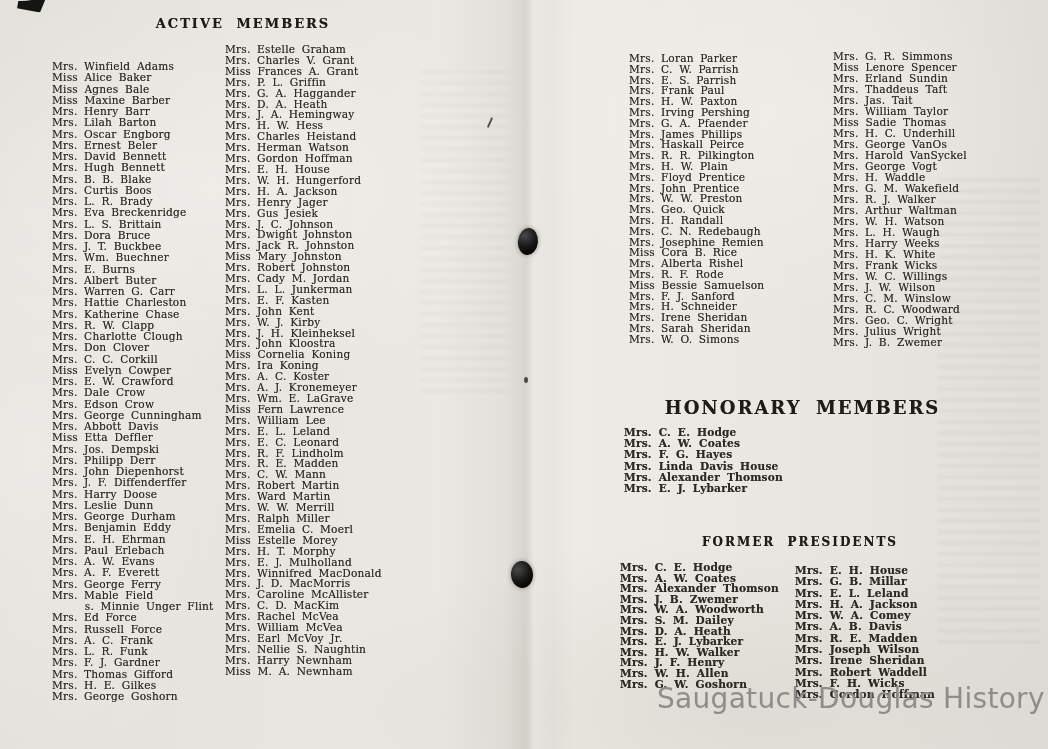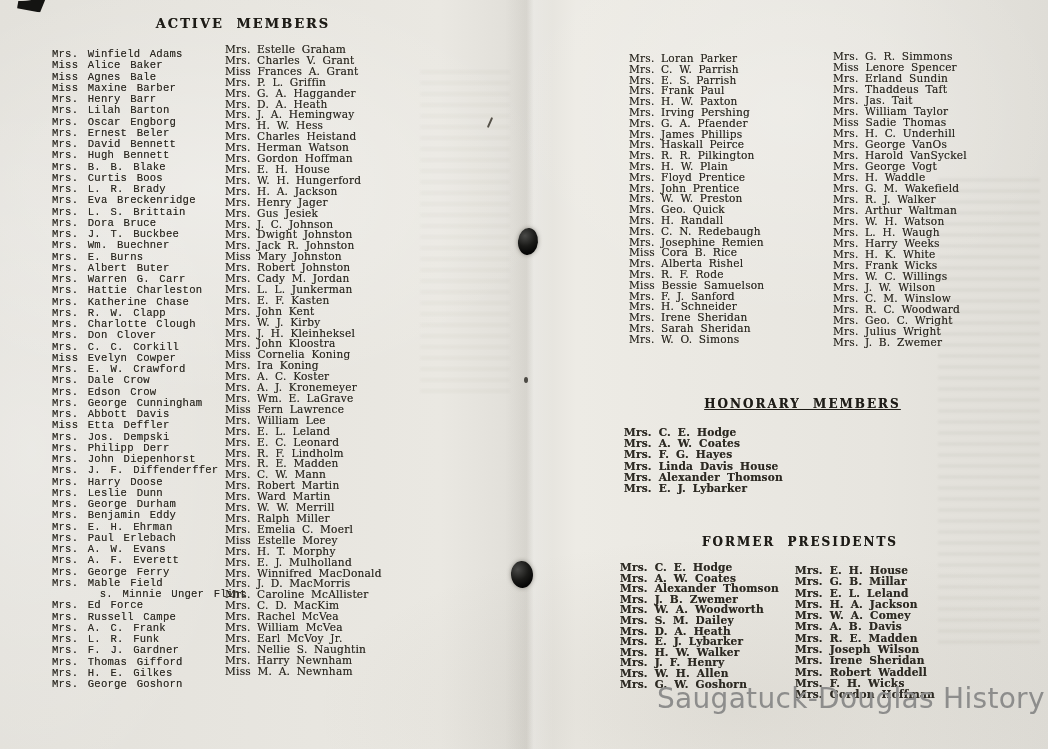--- a/index.html
+++ b/index.html
@@ -47,31 +47,31 @@
   .ghost-right{left:938px;top:178px;width:102px;height:470px;}
   .ghost-mid{left:420px;top:70px;width:90px;height:330px;opacity:0.35;}
 
   .section-title{
     position:absolute;text-align:center;
     font-weight:bold;color:#1e1c17;
     letter-spacing:2px;word-spacing:6px;
     text-shadow:0 0 0.5px rgba(30,28,22,0.65);
   }
   .title-active{left:148px;top:16px;width:190px;font-size:13px;}
-  .title-honorary{left:655px;top:397px;width:295px;font-size:12px;text-decoration:underline;}
+  .title-honorary{left:655px;top:397px;width:295px;font-size:18px;}
   .title-former{left:650px;top:535px;width:300px;font-size:12px;}
 
   .name-col{position:absolute;}
   .name-line{
     font-size:10.6px;color:#2c2922;
     word-spacing:3px;letter-spacing:0.2px;
     white-space:pre;
     text-shadow:0 0 0.4px rgba(44,41,34,0.55);
   }
-  .col-a{left:52px;top:49px;font-family:Liberation Mono, monospace;}   .col-a .name-line{line-height:11.25px;}
+  .col-a{left:52px;top:61px;}   .col-a .name-line{line-height:11.25px;}
   .col-b{left:225px;top:44px;}  .col-b .name-line{line-height:10.9px;}
   .col-c{left:629px;top:53px;}  .col-c .name-line{line-height:10.8px;}
   .col-d{left:833px;top:51px;}  .col-d .name-line{line-height:11.0px;}
   .hon-a{left:624px;top:427px;} .hon-a .name-line{line-height:11.2px;font-weight:bold;}
   .hon-b{left:799px;top:430px;} .hon-b .name-line{line-height:11.6px;font-weight:bold;}
   .pres-a{left:620px;top:562px;}.pres-a .name-line{line-height:10.6px;font-weight:bold;}
   .pres-b{left:795px;top:565px;}.pres-b .name-line{line-height:11.3px;font-weight:bold;}
 
   .watermark{
     position:absolute;left:657px;top:682px;width:380px;
@@ -140,21 +140,21 @@
       <div class="name-line">Mrs. George Durham</div>
       <div class="name-line">Mrs. Benjamin Eddy</div>
       <div class="name-line">Mrs. E. H. Ehrman</div>
       <div class="name-line">Mrs. Paul Erlebach</div>
       <div class="name-line">Mrs. A. W. Evans</div>
       <div class="name-line">Mrs. A. F. Everett</div>
       <div class="name-line">Mrs. George Ferry</div>
       <div class="name-line">Mrs. Mable Field</div>
       <div class="name-line">     s. Minnie Unger Flint</div>
       <div class="name-line">Mrs. Ed Force</div>
-      <div class="name-line">Mrs. Russell Campe</div>
+      <div class="name-line">Mrs. Russell Force</div>
       <div class="name-line">Mrs. A. C. Frank</div>
       <div class="name-line">Mrs. L. R. Funk</div>
       <div class="name-line">Mrs. F. J. Gardner</div>
       <div class="name-line">Mrs. Thomas Gifford</div>
       <div class="name-line">Mrs. H. E. Gilkes</div>
       <div class="name-line">Mrs. George Goshorn</div>
     </div>
   <div class="name-col col-b">
       <div class="name-line">Mrs. Estelle Graham</div>
       <div class="name-line">Mrs. Charles V. Grant</div>

